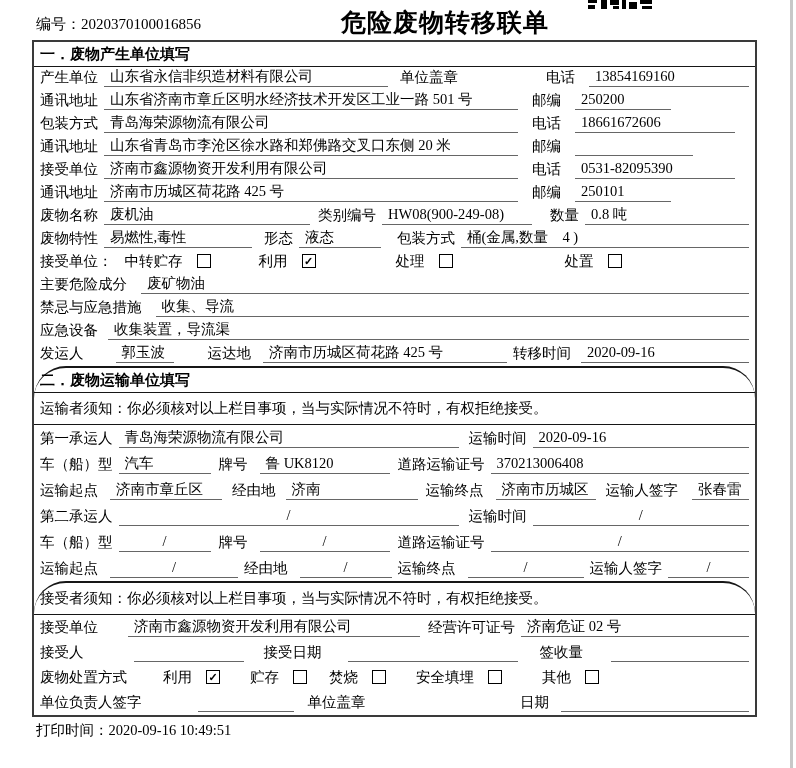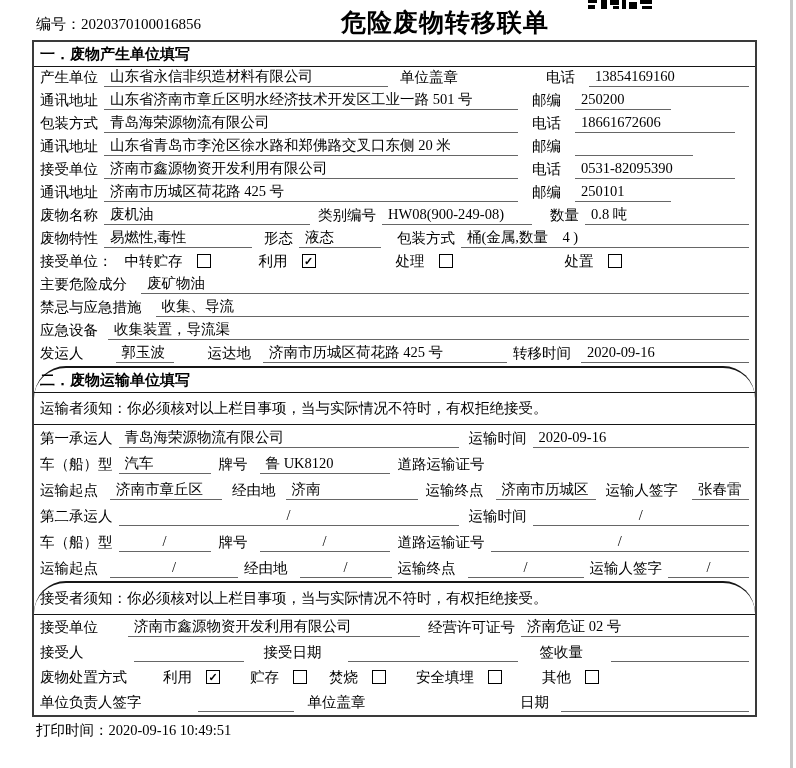--- a/index.html
+++ b/index.html
@@ -172,20 +172,21 @@
         </div>
         <div class="row">
           <span class="lab">车（船）型</span>
           <span class="val" style="flex: 0 0 92px; width: 92px;">汽车</span>
           <span class="sp" style="width: 8px;"></span>
           <span class="lab">牌号</span>
           <span class="sp" style="width: 6px;"></span>
           <span class="val" style="flex: 0 0 130px; width: 130px;">鲁 UK8120</span>
           <span class="sp" style="width: 8px;"></span>
           <span class="lab">道路运输证号</span>
+          <span class="val" style="flex: 1 1 30px;">370213006408</span>
         </div>
         <div class="row">
           <span class="lab">运输起点</span>
           <span class="sp" style="width: 6px;"></span>
           <span class="val" style="flex: 0 0 112px; width: 112px;">济南市章丘区</span>
           <span class="sp" style="width: 10px;"></span>
           <span class="lab">经由地</span>
           <span class="sp" style="width: 4px;"></span>
           <span class="val" style="flex: 0 0 132px; width: 132px;">济南</span>
           <span class="sp" style="width: 8px;"></span>

